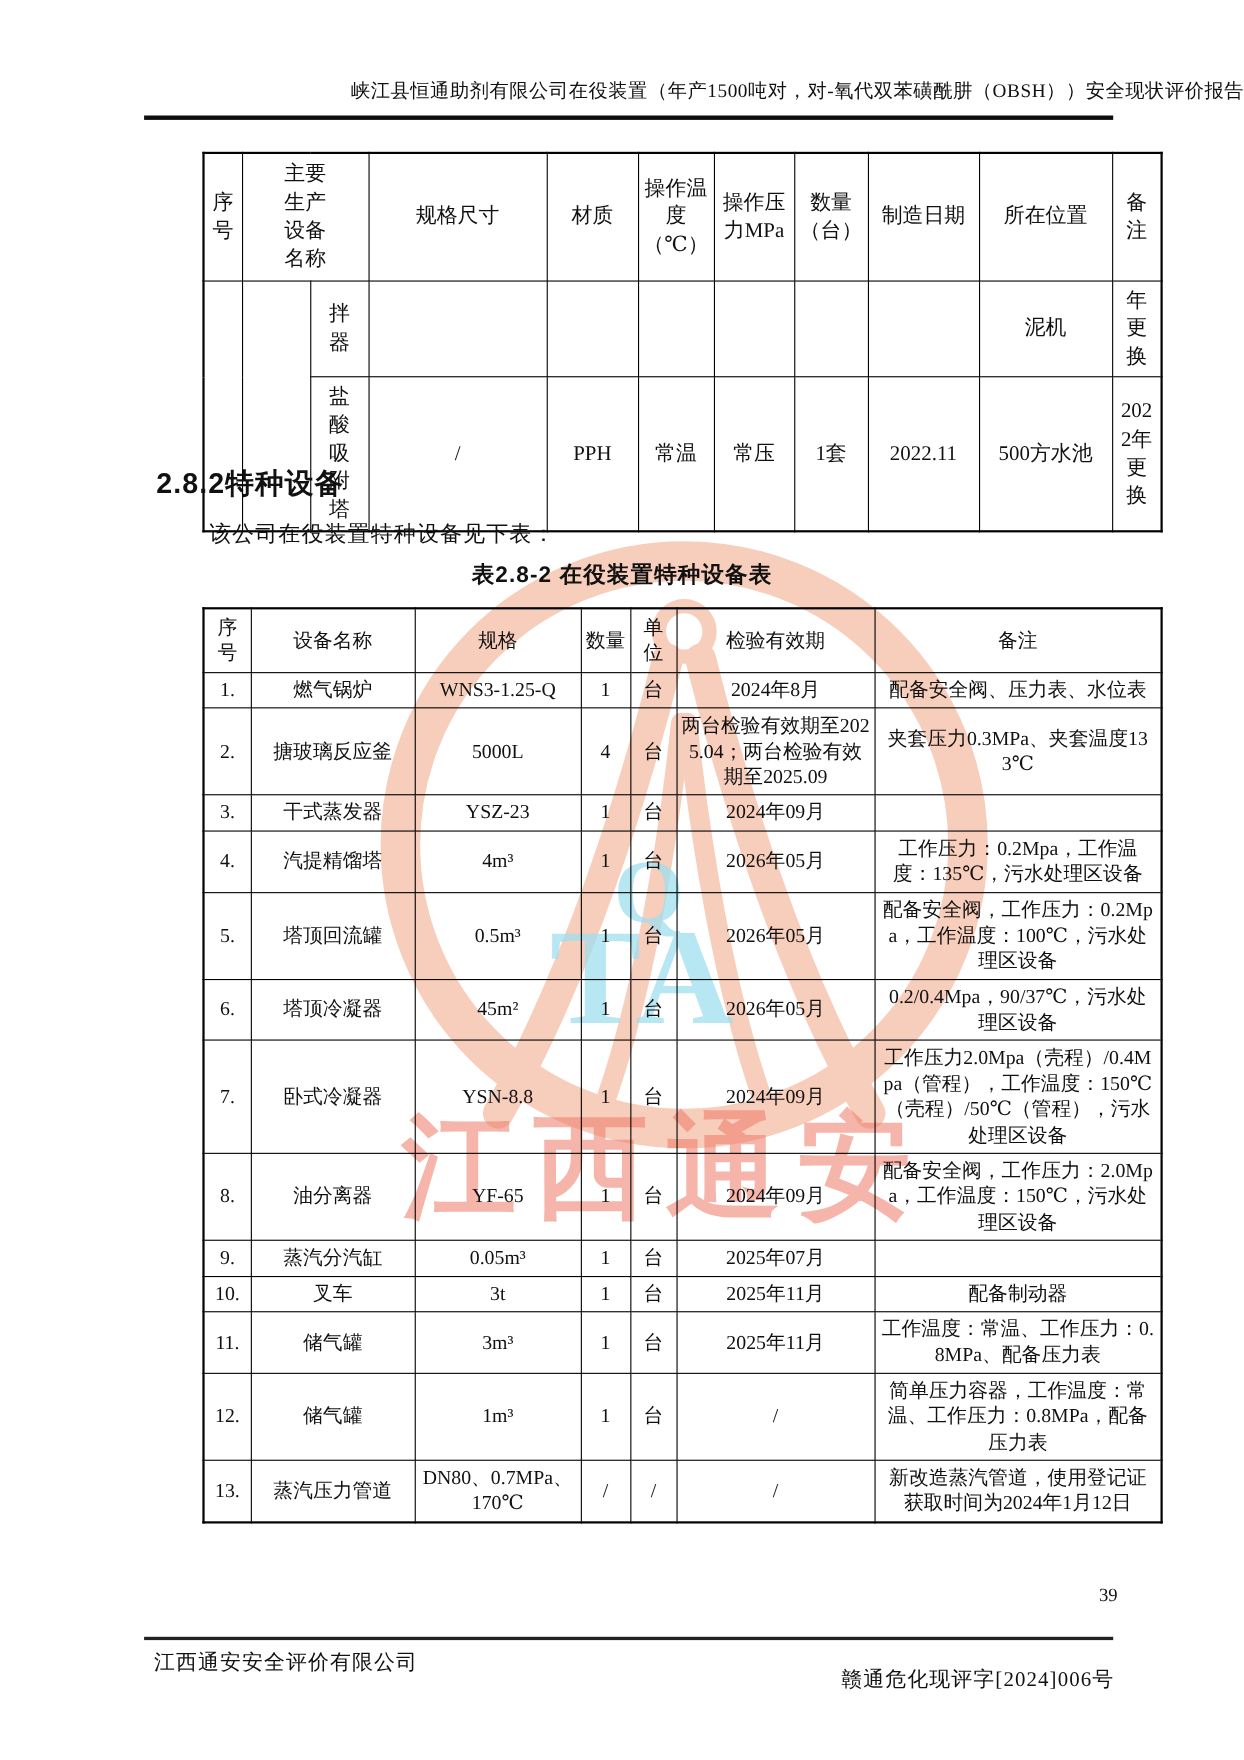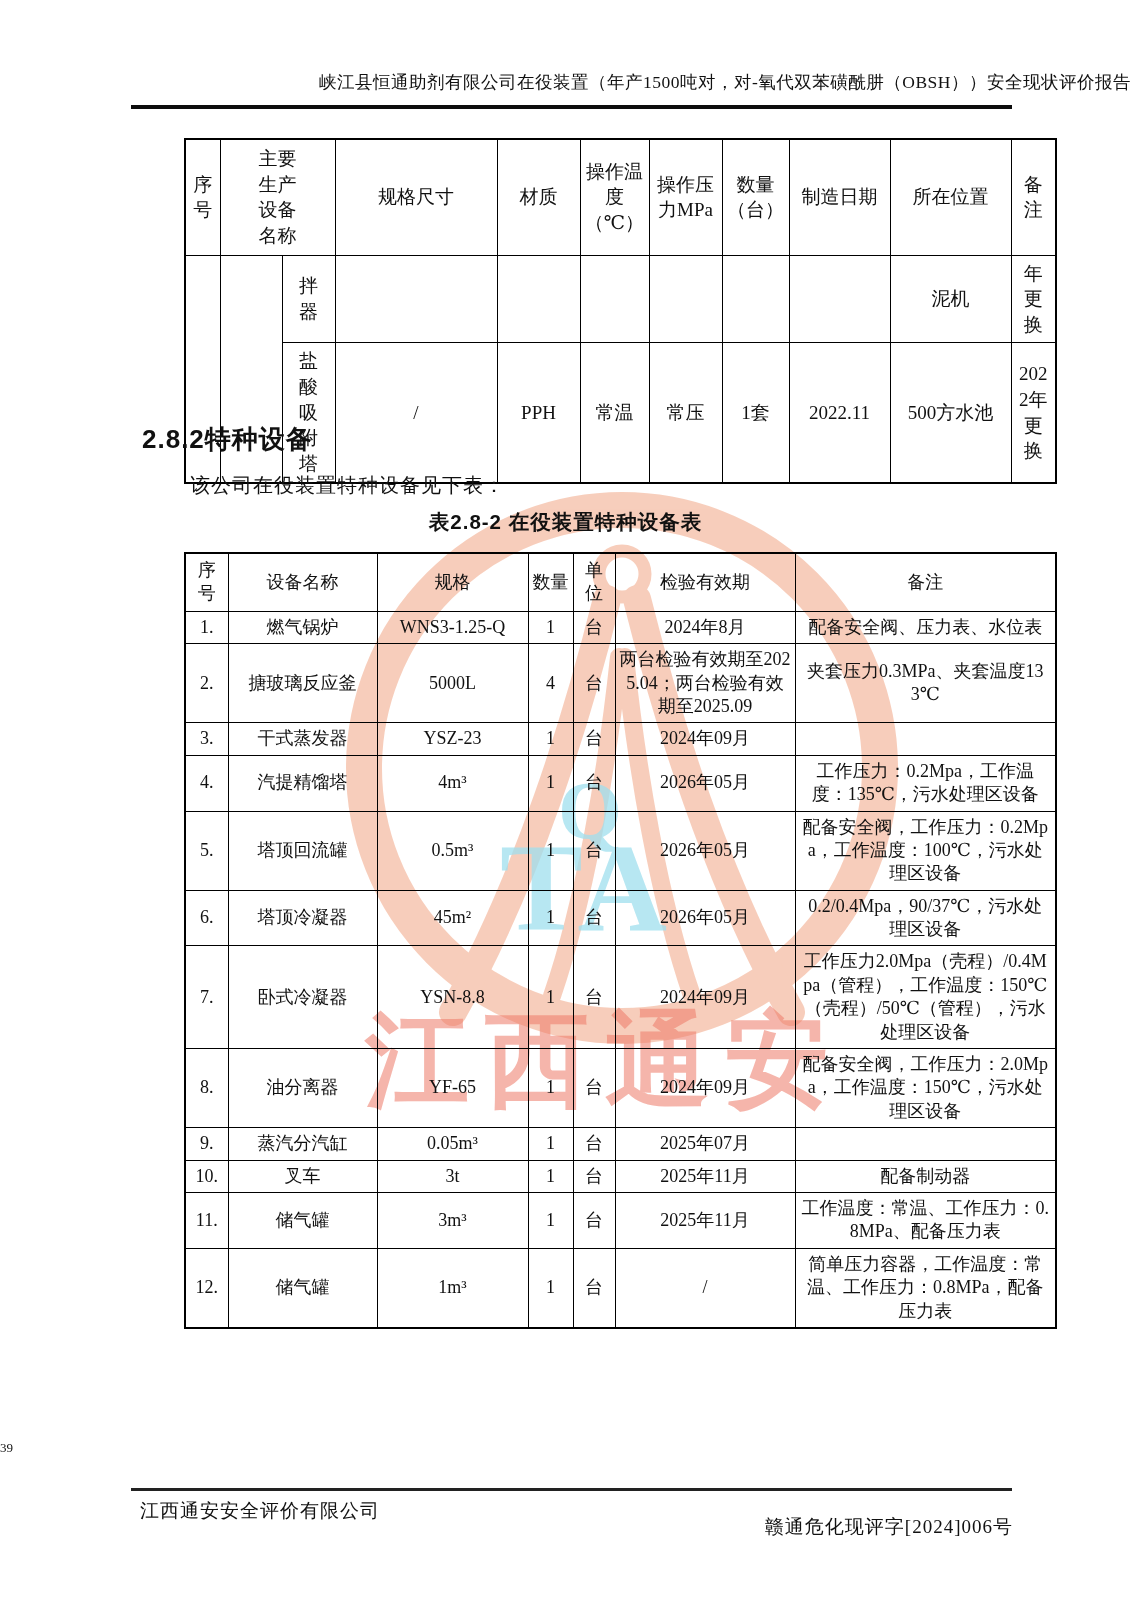--- a/index.html
+++ b/index.html
@@ -35,21 +35,21 @@
   .tbl-caption{position:absolute;left:0;top:508px;width:1131px;text-align:center;
     font-family:Liberation Sans, sans-serif;font-weight:bold;font-size:20.5px;letter-spacing:1px;}
 
   
   .t2{position:absolute;left:140px;top:552px;width:871px;font-size:18px;line-height:1.3;
     border:2.5px solid #000;}
   .t2 th{padding:5px 3px;line-height:1.3;}
   .t2 td{padding:4px 4px;}
 
   
-  .page-number{position:absolute;left:0;top:1440px;width:1016px;text-align:left;font-size:13px;}
+  .page-number{position:absolute;left:0;top:1440px;width:1016px;text-align:right;font-size:17px;}
   .footer-rule{position:absolute;left:131px;top:1488px;width:881px;height:2.5px;background:#222;}
   .footer-left{position:absolute;left:140px;top:1498px;font-size:19px;letter-spacing:1px;}
   .footer-right{position:absolute;right:118px;top:1498px;font-size:19px;letter-spacing:1px;margin-top:16px;}
 </style>
 </head>
 <body>
 
 <svg id="watermark" width="1131" height="1600" viewBox="0 0 1131 1600">
   <g opacity="0.5" fill="none" stroke="#f09d79" stroke-linecap="round">
     <circle cx="622" cy="768" r="258" stroke-width="36"></circle>
@@ -267,20 +267,29 @@
         <tr>
           <td>12.</td>
           <td>储气罐</td>
           <td>1m³</td>
           <td>1</td>
           <td>台</td>
           <td>/</td>
           <td>简单压力容器，工作温度：常温、工作压力：0.8MPa，配备压力表</td>
         </tr>
 
+        <tr>
+          <td>13.</td>
+          <td>蒸汽压力管道</td>
+          <td>DN80、0.7MPa、170℃</td>
+          <td>/</td>
+          <td>/</td>
+          <td>/</td>
+          <td>新改造蒸汽管道，使用登记证获取时间为2024年1月12日</td>
+        </tr>
 
     </tbody>
   </table>
 
   <div class="page-number">39</div>
   <div class="footer-rule"></div>
   <div class="footer-left">江西通安安全评价有限公司</div>
   <div class="footer-right">赣通危化现评字[2024]006号</div>
 
 </div>

